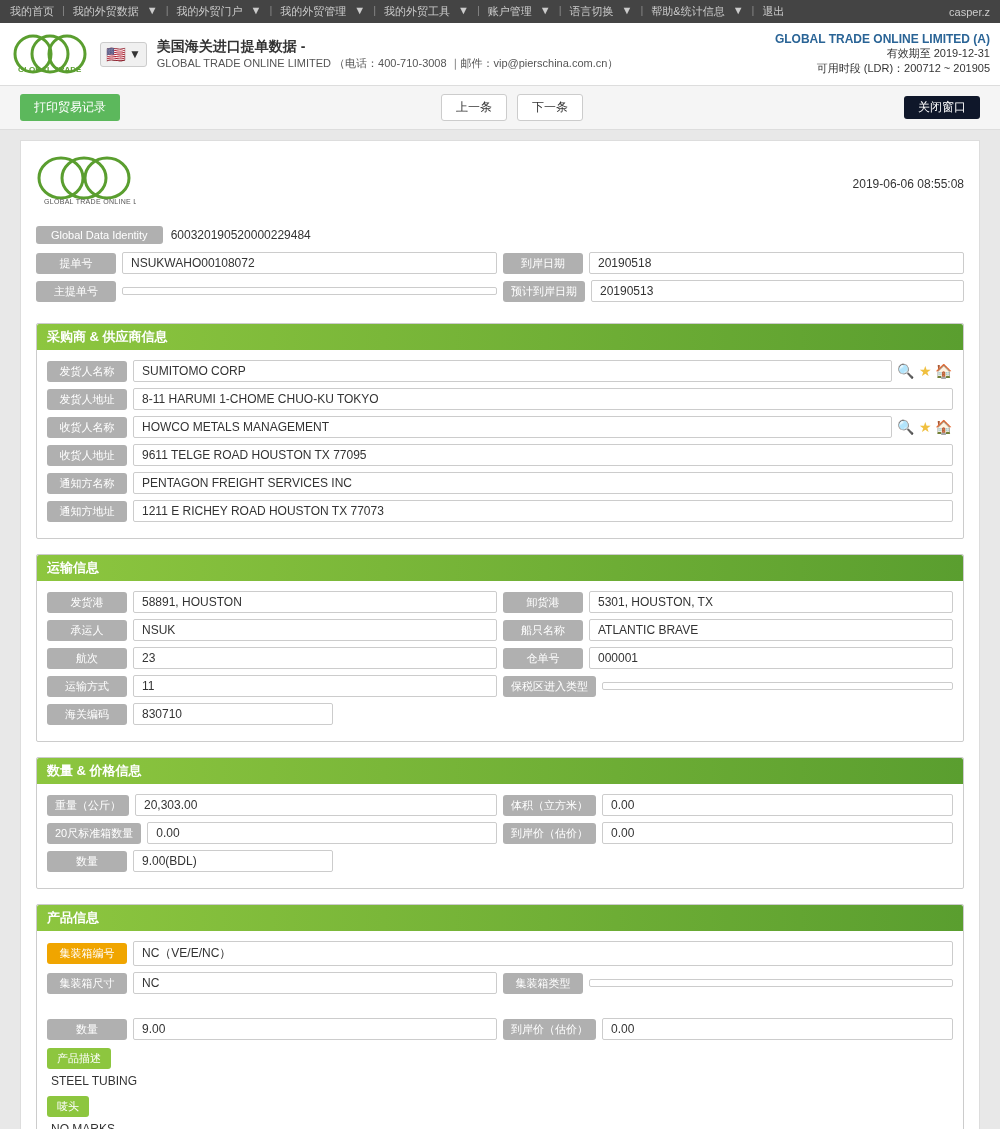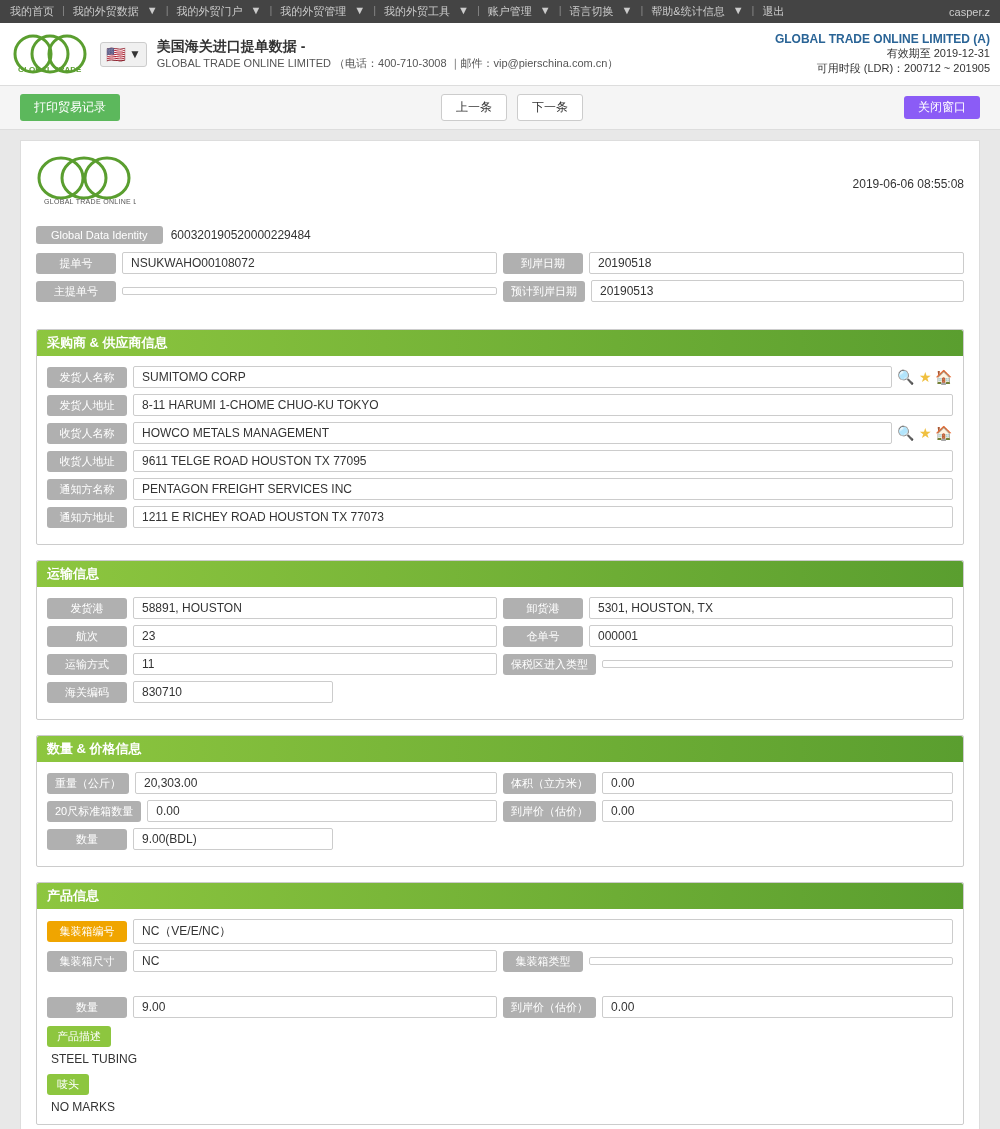--- a/index.html
+++ b/index.html
@@ -22,21 +22,21 @@
     .header-subtitle { font-size: 11px; color: #555; }
     .header-right { text-align: right; font-size: 11px; color: #333; }
     .header-right .company { font-weight: bold; color: #2a6496; font-size: 12px; }
 
     
     .toolbar { background: #f5f5f5; padding: 8px 20px; display: flex; justify-content: space-between; align-items: center; border-bottom: 1px solid #ddd; }
     .toolbar-center { display: flex; gap: 10px; }
 
     .btn-print { background: #5cb85c; color: #fff; border: none; padding: 5px 14px; border-radius: 3px; cursor: pointer; font-size: 12px; }
     .btn-nav { background: #fff; border: 1px solid #ccc; padding: 4px 14px; border-radius: 3px; cursor: pointer; font-size: 12px; color: #333; }
-    .btn-close { background: #8b5cf6; color: #fff; border: none; padding: 3px 14px; border-radius: 3px; cursor: pointer; font-size: 12px; }
+    .btn-close { background: #0f172a; color: #fff; border: none; padding: 3px 14px; border-radius: 3px; cursor: pointer; font-size: 12px; }
 
     
     .main-content { background: #fff; margin: 10px 20px; padding: 15px; border: 1px solid #ddd; }
 
     
     .receipt-header { display: flex; justify-content: space-between; align-items: center; margin-bottom: 15px; }
     .receipt-logo { display: flex; flex-direction: column; align-items: center; }
     .receipt-datetime { font-size: 12px; color: #333; }
 
     
@@ -172,21 +172,21 @@
     <div class="field-pair">
       <span class="field-label">提单号</span>
       <span class="field-value">NSUKWAHO00108072</span>
     </div>
     <div class="field-pair">
       <span class="field-label">到岸日期</span>
       <span class="field-value">20190518</span>
     </div>
   </div>
 
-  <div class="two-col-grid" style="margin-bottom:27px;">
+  <div class="two-col-grid" style="margin-bottom:21px;">
     <div class="field-pair">
       <span class="field-label">主提单号</span>
       <span class="field-value"></span>
     </div>
     <div class="field-pair">
       <span class="field-label">预计到岸日期</span>
       <span class="field-value">20190513</span>
     </div>
   </div>
 
@@ -242,20 +242,30 @@
         <span class="field-label">发货港</span>
         <span class="field-value">58891, HOUSTON</span>
       </div>
       <div class="field-pair">
         <span class="field-label">卸货港</span>
         <span class="field-value">5301, HOUSTON, TX</span>
       </div>
     </div>
 
 
+    <div class="two-col-grid" style="margin-bottom:6px;">
+      <div class="field-pair">
+        <span class="field-label">承运人</span>
+        <span class="field-value">NSUK</span>
+      </div>
+      <div class="field-pair">
+        <span class="field-label">船只名称</span>
+        <span class="field-value">ATLANTIC BRAVE</span>
+      </div>
+    </div>
 
     <div class="two-col-grid" style="margin-bottom:6px;">
       <div class="field-pair">
         <span class="field-label">航次</span>
         <span class="field-value">23</span>
       </div>
       <div class="field-pair">
         <span class="field-label">仓单号</span>
         <span class="field-value">000001</span>
       </div>

